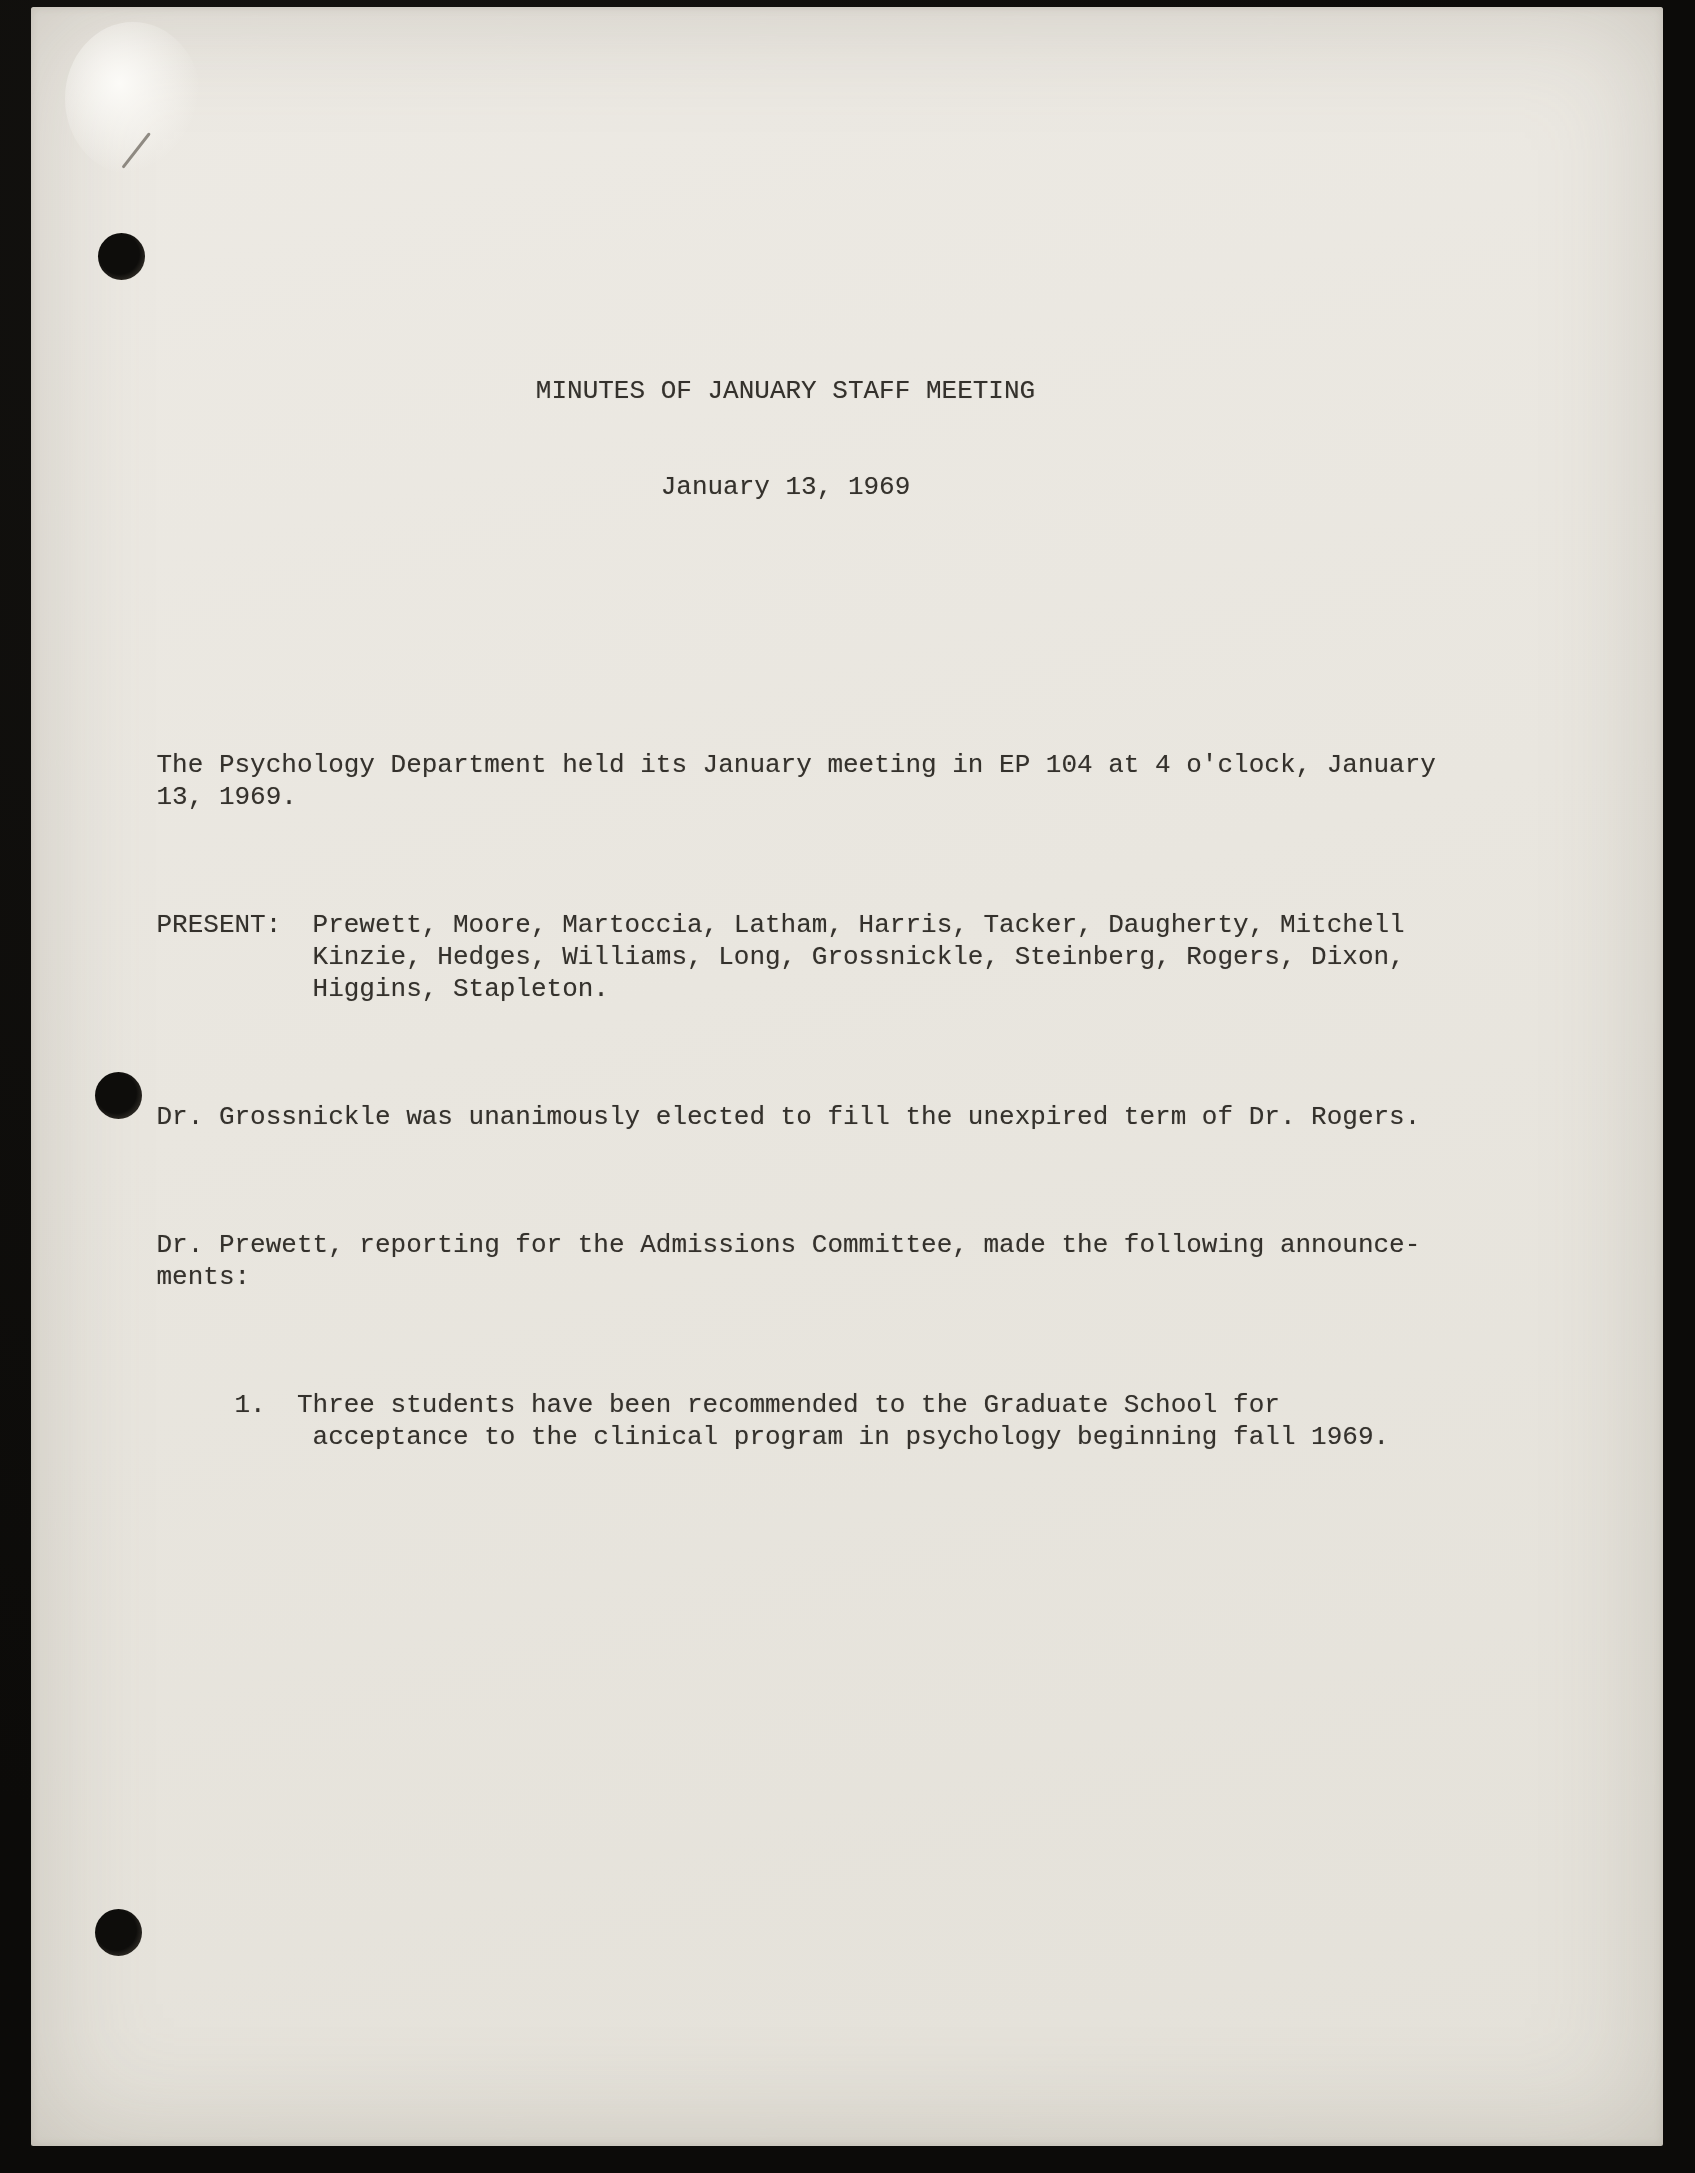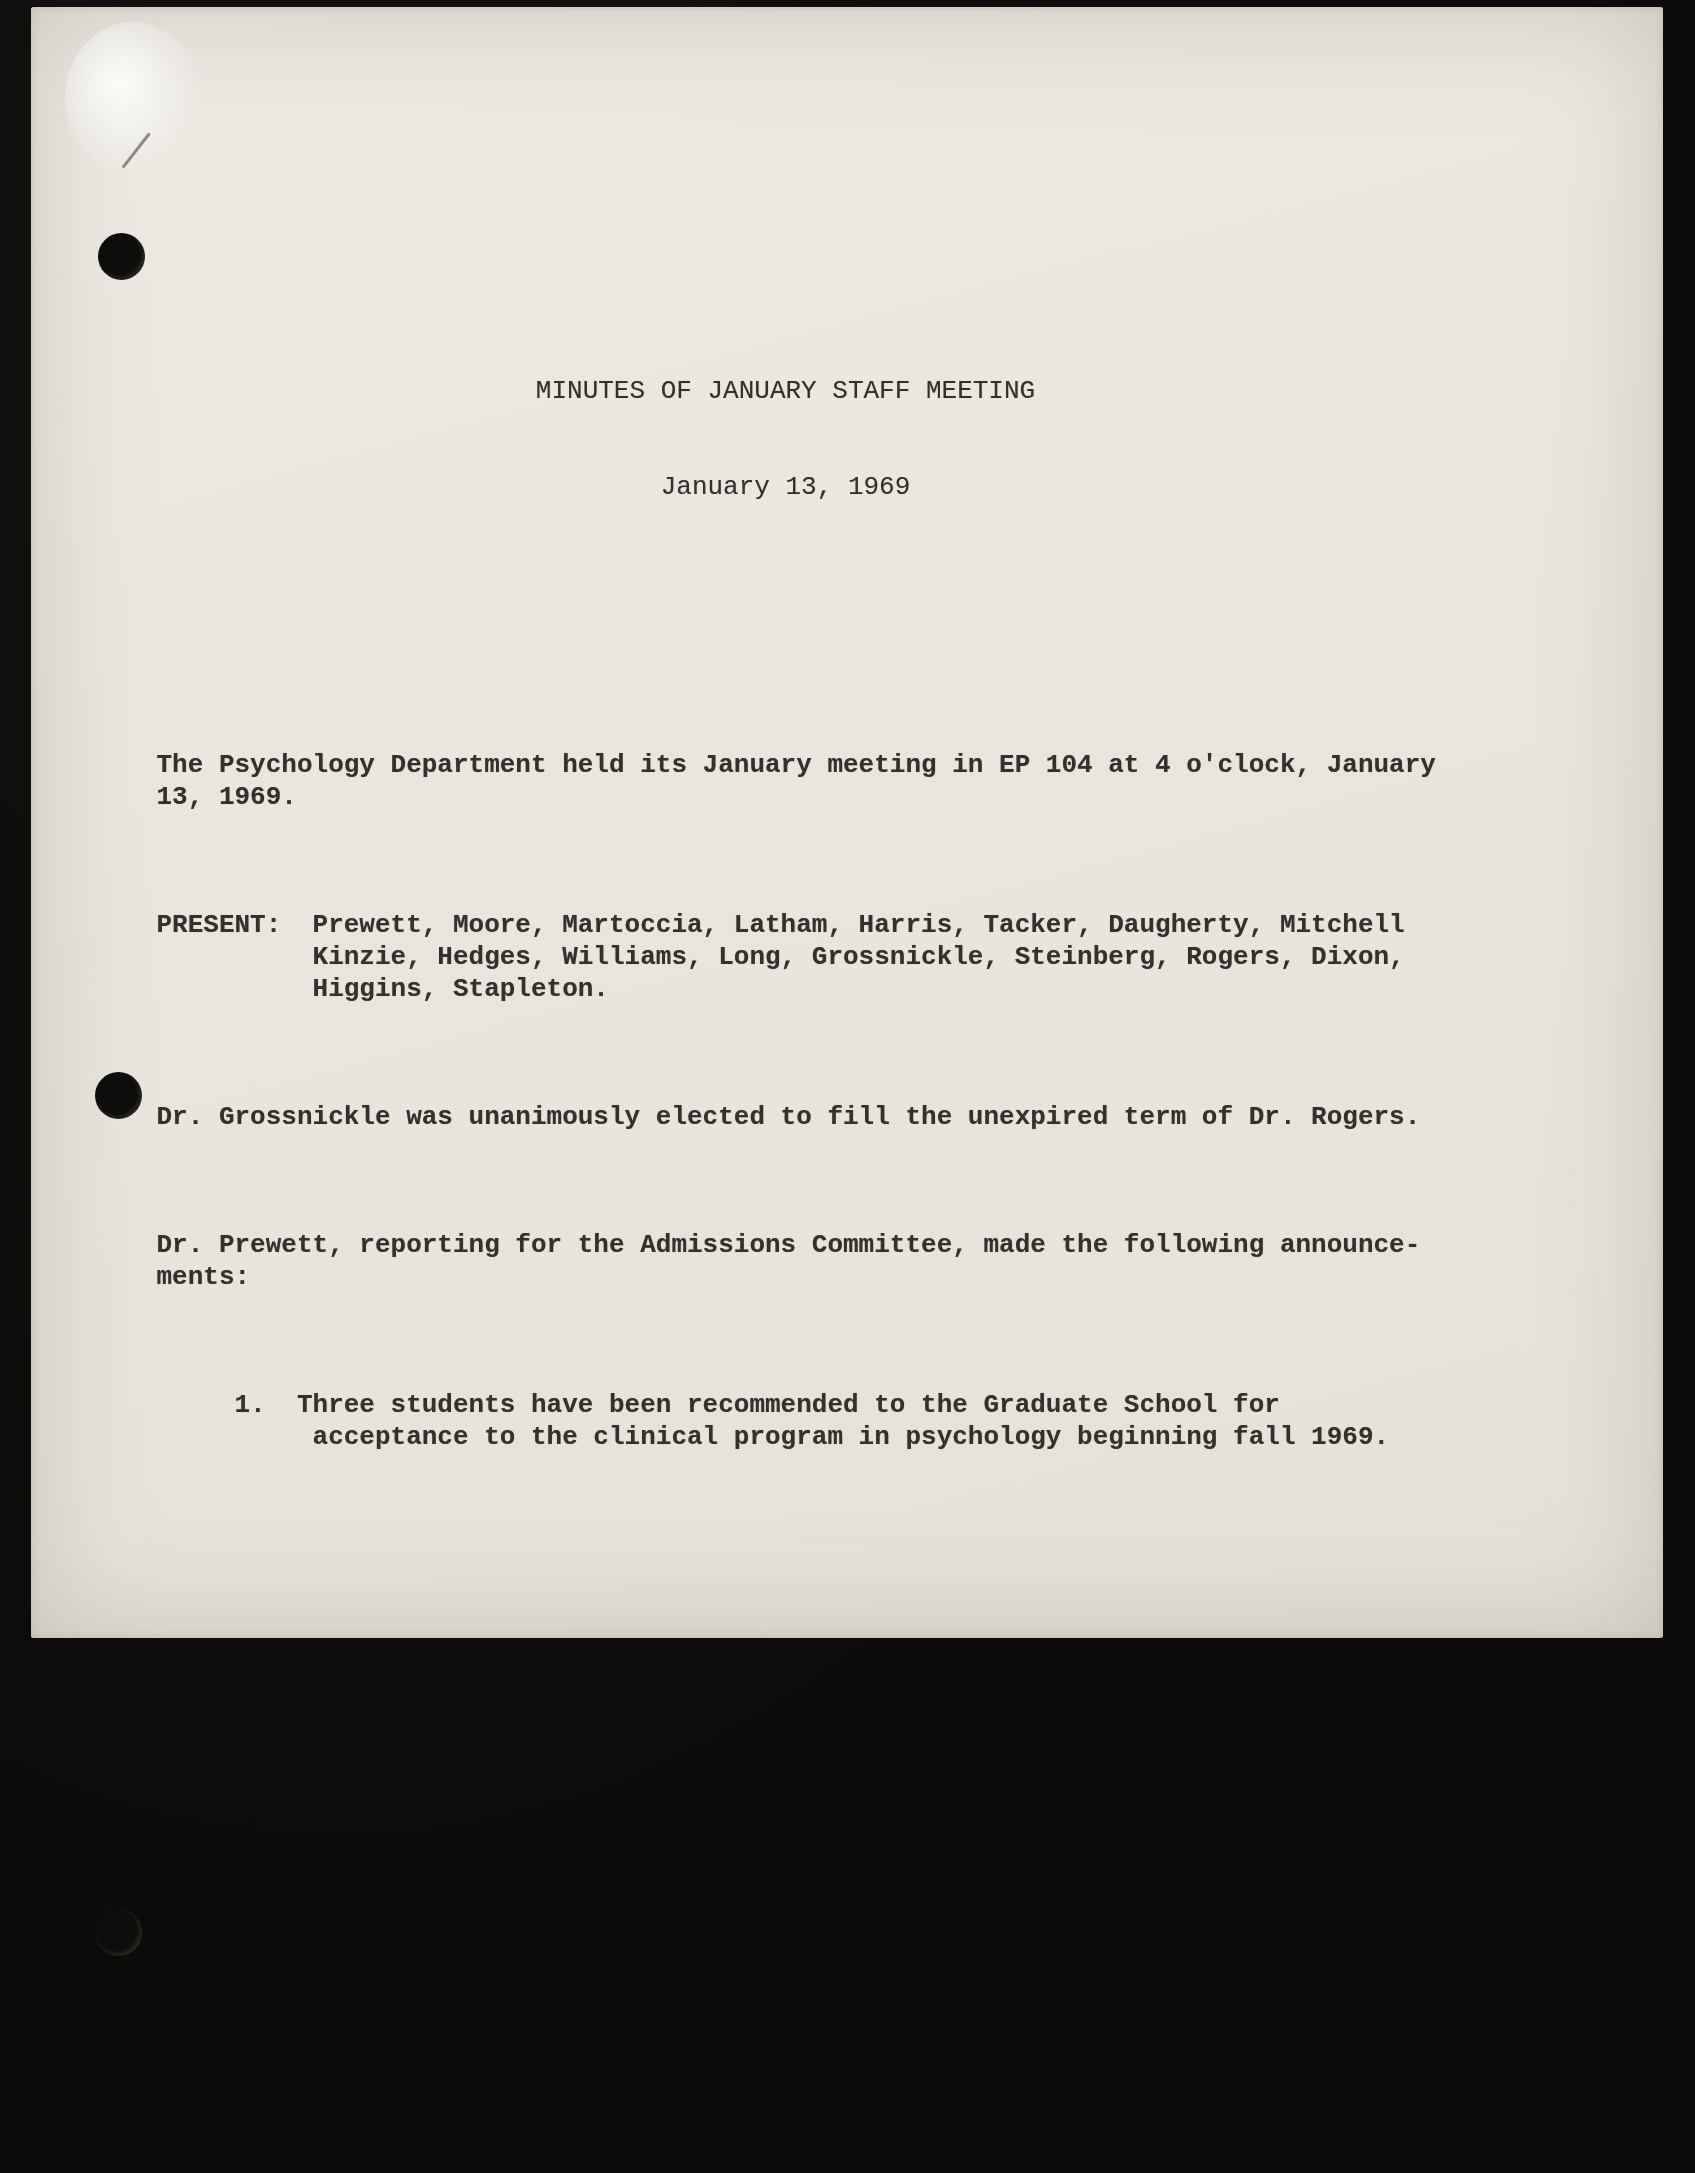--- a/index.html
+++ b/index.html
@@ -17,21 +17,21 @@
     background:
       radial-gradient(ellipse at 20% 10%, rgba(40,38,34,0.25), transparent 60%),
       #0c0b09;
     overflow: hidden;
   }
   .paper {
     position: absolute;
     left: 30.5px;
     top: 6.8px;
     width: 1632px;
-    height: 1631px;
+    height: 2139px;
     background: linear-gradient(165deg, #edeae4 0%, #e9e6df 45%, #e4e1d9 100%);
     border-radius: 2.5px;
     box-shadow:
       inset 0 0 119px rgba(120, 112, 98, 0.28),
       inset 0 0 8.5px rgba(140, 130, 115, 0.25);
   }
   .hole {
     position: absolute;
     width: 47px;
     height: 47px;
@@ -77,21 +77,21 @@
     line-height: 32px;
     white-space: pre;
     text-shadow: 0 0 0.8px rgba(52, 49, 44, 0.35);
   }
   .title-block {
     width: 1258px;
     text-align: center;
     margin: 0 0 86px 0;
   }
   .title-line { white-space: pre; }
-  .para { margin: 0 0 32px 0; font-weight: bold; }
+  .para { margin: 0 0 32px 0; }
   .para:last-child { margin-bottom: 8px; }
 </style>
 </head>
 <body>
 
 <div class="scan">
   <div class="paper">
 
     <div class="corner-chip"></div>
     <div class="crease"></div>

